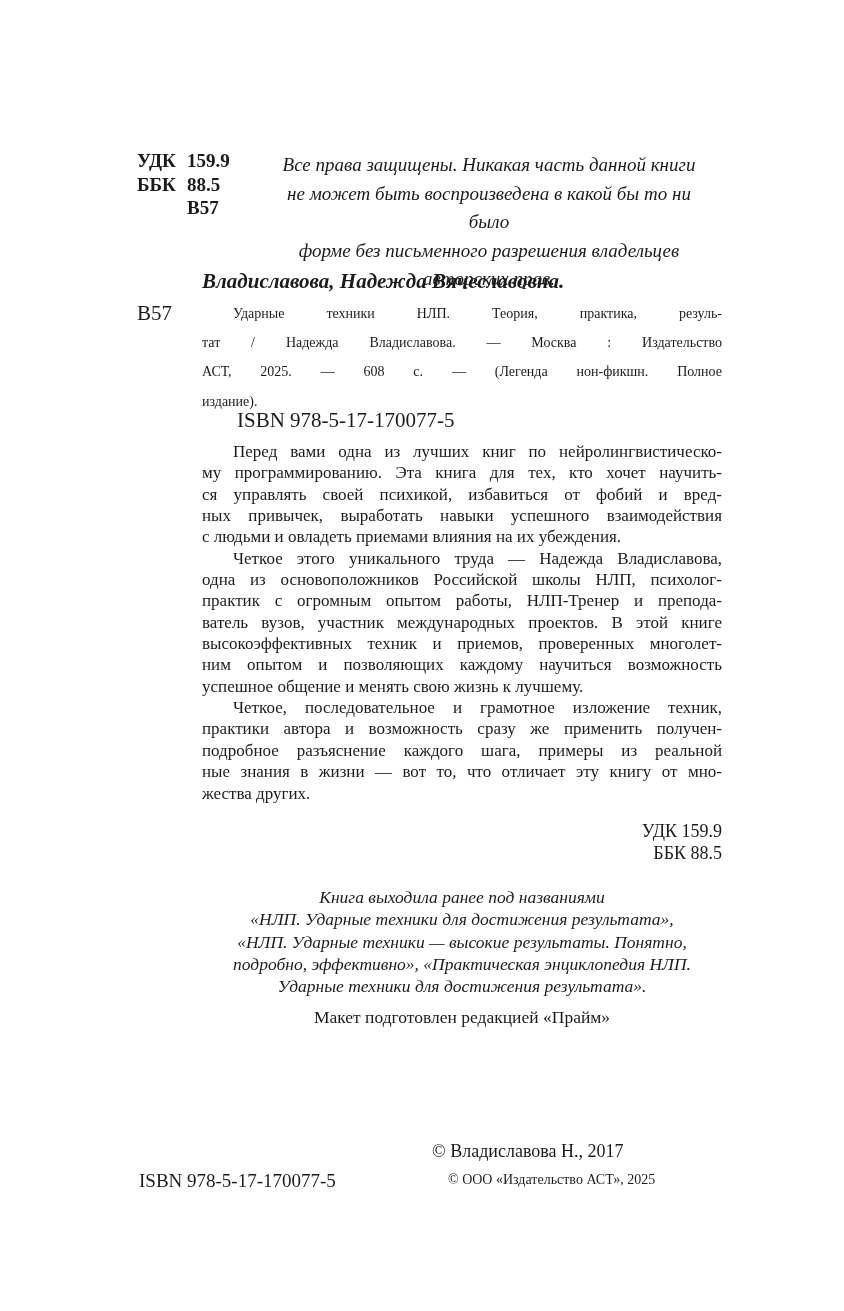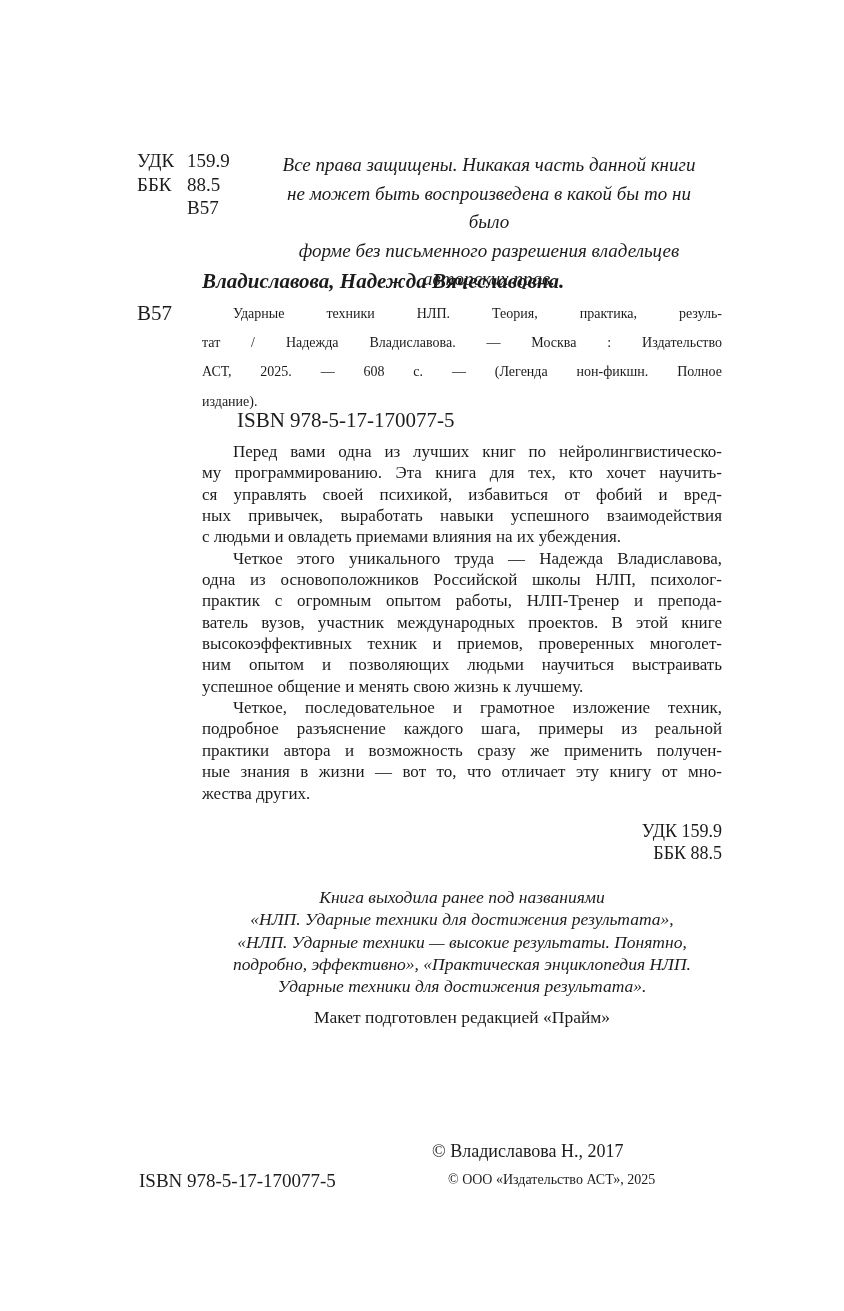--- a/index.html
+++ b/index.html
@@ -8,21 +8,21 @@
     width: 844px;
     height: 1311px;
     background: #ffffff;
     color: #1b1b1b;
     font-family: "Liberation Serif", serif;
     overflow: hidden;
   }
   
   .codes-top {
     position: absolute; left: 137px; top: 149px;
-    font-size: 19px; line-height: 23.5px;
+    font-size: 19px; line-height: 23.5px; font-weight: bold;
   }
   .code-row { display: flex; }
   .code-label { width: 50px; }
   
   .rights-notice {
     position: absolute; left: 269px; top: 151px; width: 440px;
     font-style: italic; font-size: 19px; line-height: 28.6px;
     text-align: center;
   }
   
@@ -129,27 +129,27 @@
         <div class="just">ся управлять своей психикой, избавиться от фобий и вред-</div>
         <div class="just">ных привычек, выработать навыки успешного взаимодействия</div>
         <div class="just last">с людьми и овладеть приемами влияния на их убеждения.</div>
       </div>
     <div class="para">
         <div class="just">Четкое этого уникального труда — Надежда Владиславова,</div>
         <div class="just">одна из основоположников Российской школы НЛП, психолог-</div>
         <div class="just">практик с огромным опытом работы, НЛП-Тренер и препода-</div>
         <div class="just">ватель вузов, участник международных проектов. В этой книге</div>
         <div class="just">высокоэффективных техник и приемов, проверенных многолет-</div>
-        <div class="just">ним опытом и позволяющих людьми научиться выстраивать</div>
+        <div class="just">ним опытом и позволяющих каждому научиться возможность</div>
         <div class="just last">успешное общение и менять свою жизнь к лучшему.</div>
       </div>
     <div class="para">
         <div class="just">Четкое, последовательное и грамотное изложение техник,</div>
+        <div class="just">практики автора и возможность сразу же применить получен-</div>
         <div class="just">подробное разъяснение каждого шага, примеры из реальной</div>
-        <div class="just">практики автора и возможность сразу же применить получен-</div>
         <div class="just">ные знания в жизни — вот то, что отличает эту книгу от мно-</div>
         <div class="just last">жества других.</div>
       </div>
   </div>
 
   <div class="footer-codes">
     <div>УДК 159.9</div>
     <div>ББК 88.5</div>
   </div>
 

